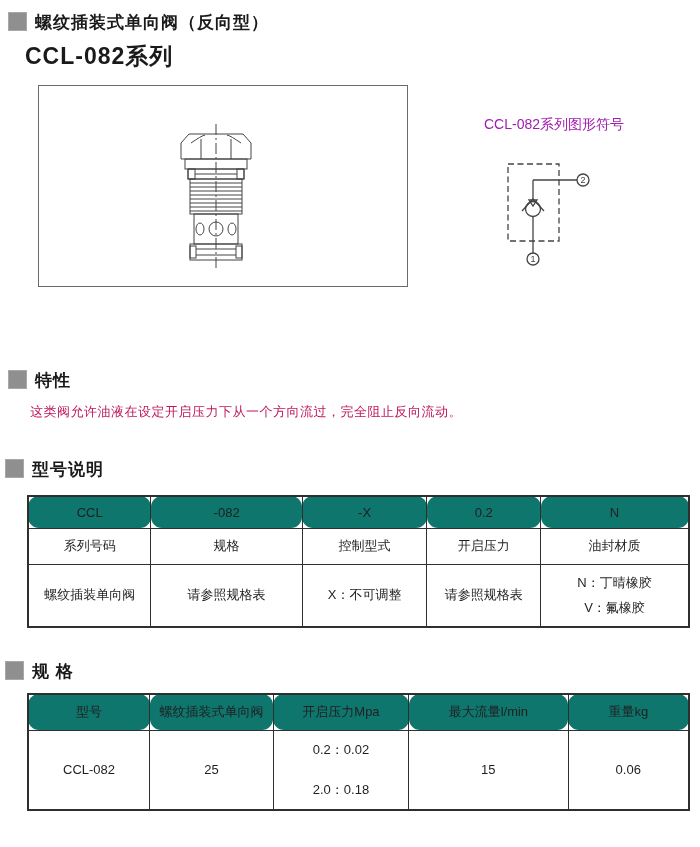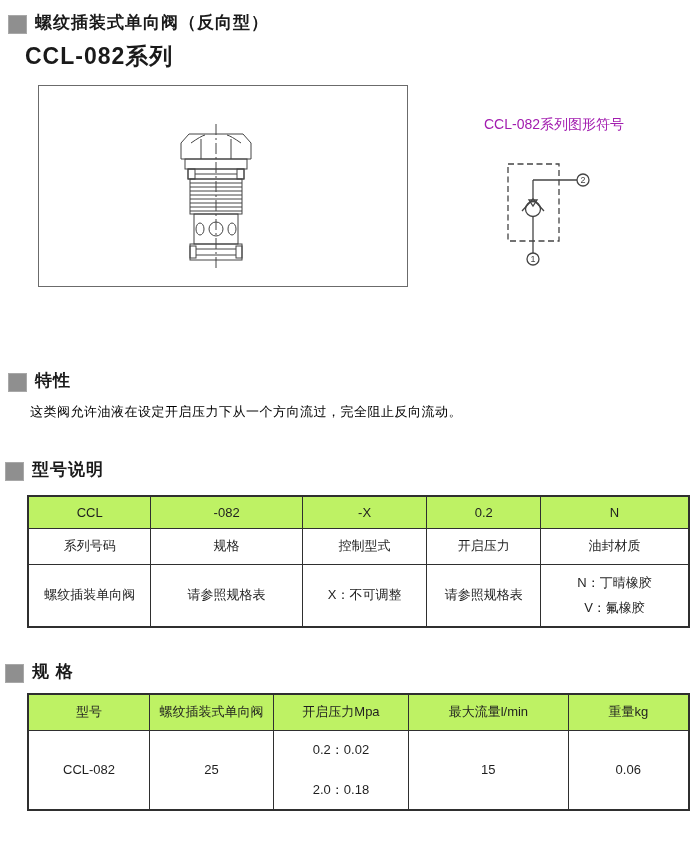--- a/index.html
+++ b/index.html
@@ -7,21 +7,21 @@
   body {
     width: 700px; height: 847px;
     font-family: "Liberation Sans", "DejaVu Sans", sans-serif;
     color: #1a1a1a;
     position: relative;
     overflow: hidden;
   }
   .abs { position: absolute; }
 
   
-  .heading-row { display: flex; align-items: flex-end; }
+  .heading-row { display: flex; align-items: flex-start; }
   .bullet {
     width: 19px; height: 19px;
     background: #8f8f8f;
     border: 1px solid #a8a8a8;
     flex: 0 0 auto;
     margin-top: 1px;
   }
   .heading-text {
     font-size: 17px; font-weight: bold;
     margin-left: 8px; letter-spacing: 1px;
@@ -41,39 +41,39 @@
   }
   .symbol-caption {
     left: 484px; top: 116px;
     font-size: 14px; color: #a21caf;
     white-space: nowrap;
   }
 
   
   .feature-para {
     left: 30px; top: 403px; width: 650px;
-    font-size: 13px; color: #000000;
+    font-size: 13px; color: #be185d;
     letter-spacing: 0.5px;
   }
 
   
   table {
     border-collapse: collapse;
     table-layout: fixed;
     width: 663px;
     border: 2px solid #2f2f2f;
   }
   td {
     border: 1px solid #2f2f2f;
     text-align: center; vertical-align: middle;
     font-size: 13px; color: #1f1f1f;
     padding: 2px 4px;
     overflow: hidden;
   }
-  .hdr td { background: #bef264; }
+  .hdr td { background: #0f766e; border-radius: 11px; }
   .t1-r1 { height: 32px; }
   .t1-r2 { height: 36px; }
   .t1-r3 { height: 63px; }
   .t2-r1 { height: 36px; }
   .t2-r2 { height: 80px; }
   .cell-line + .cell-line { margin-top: 7px; }
   .cell-gap + .cell-gap { margin-top: 22px; }
 </style>
 </head>
 <body>

